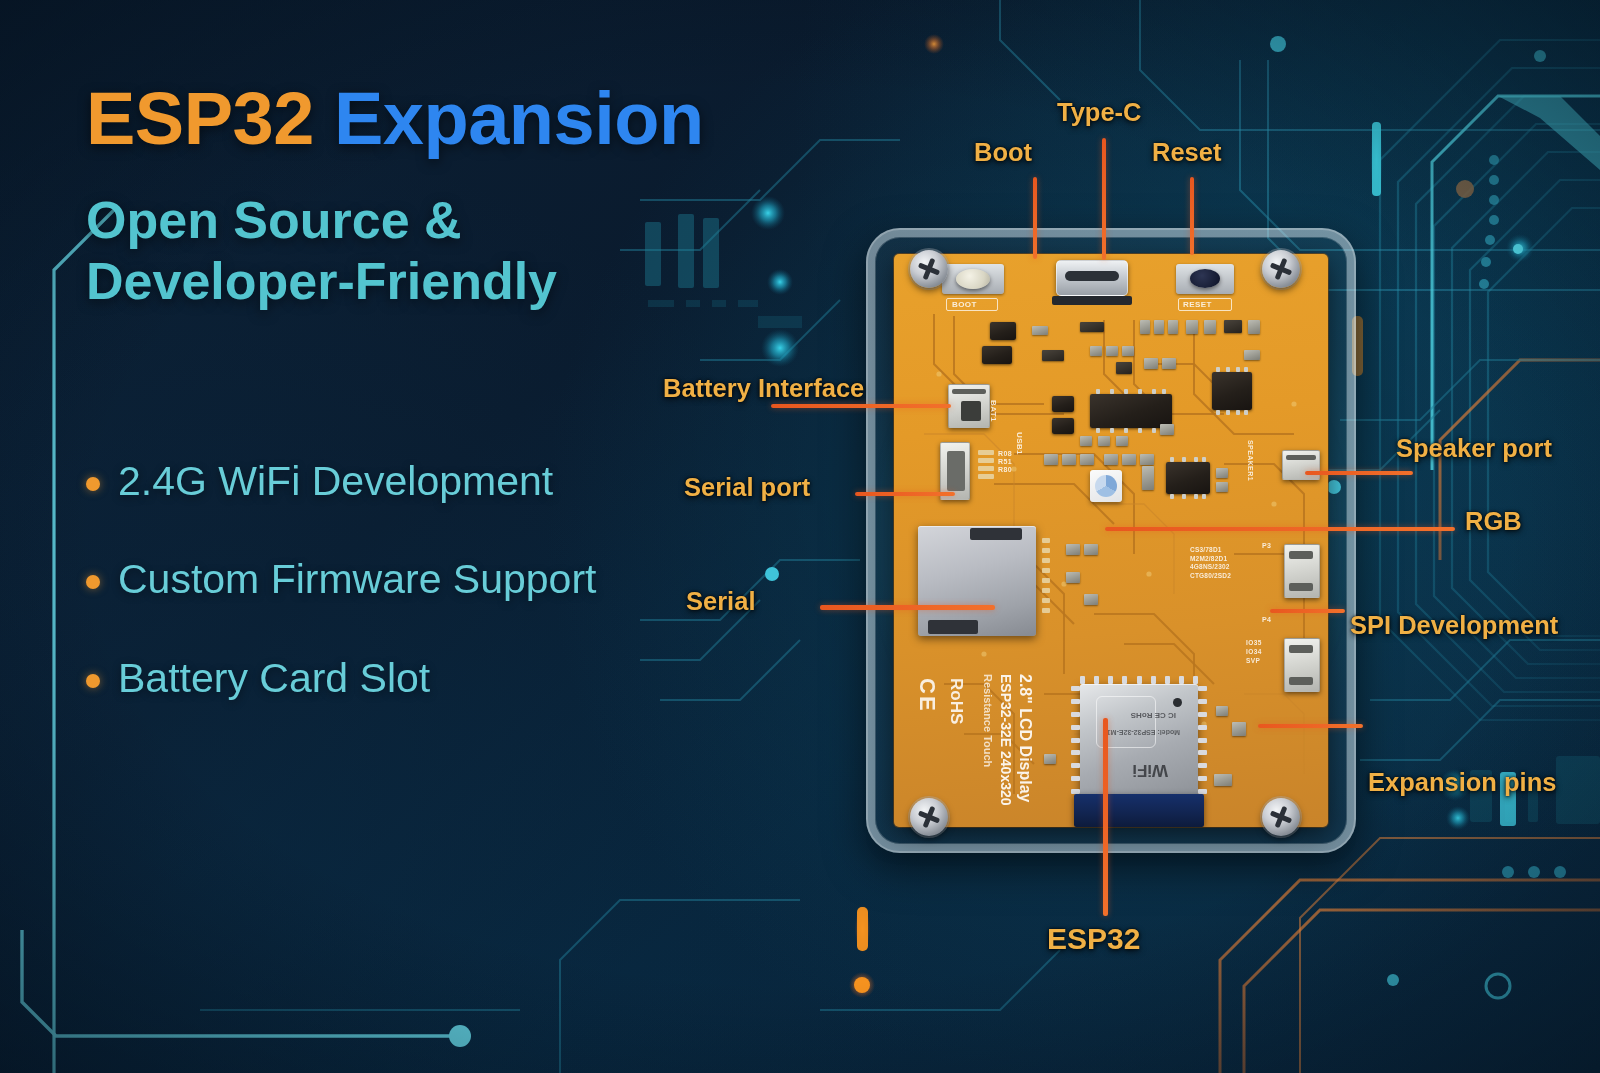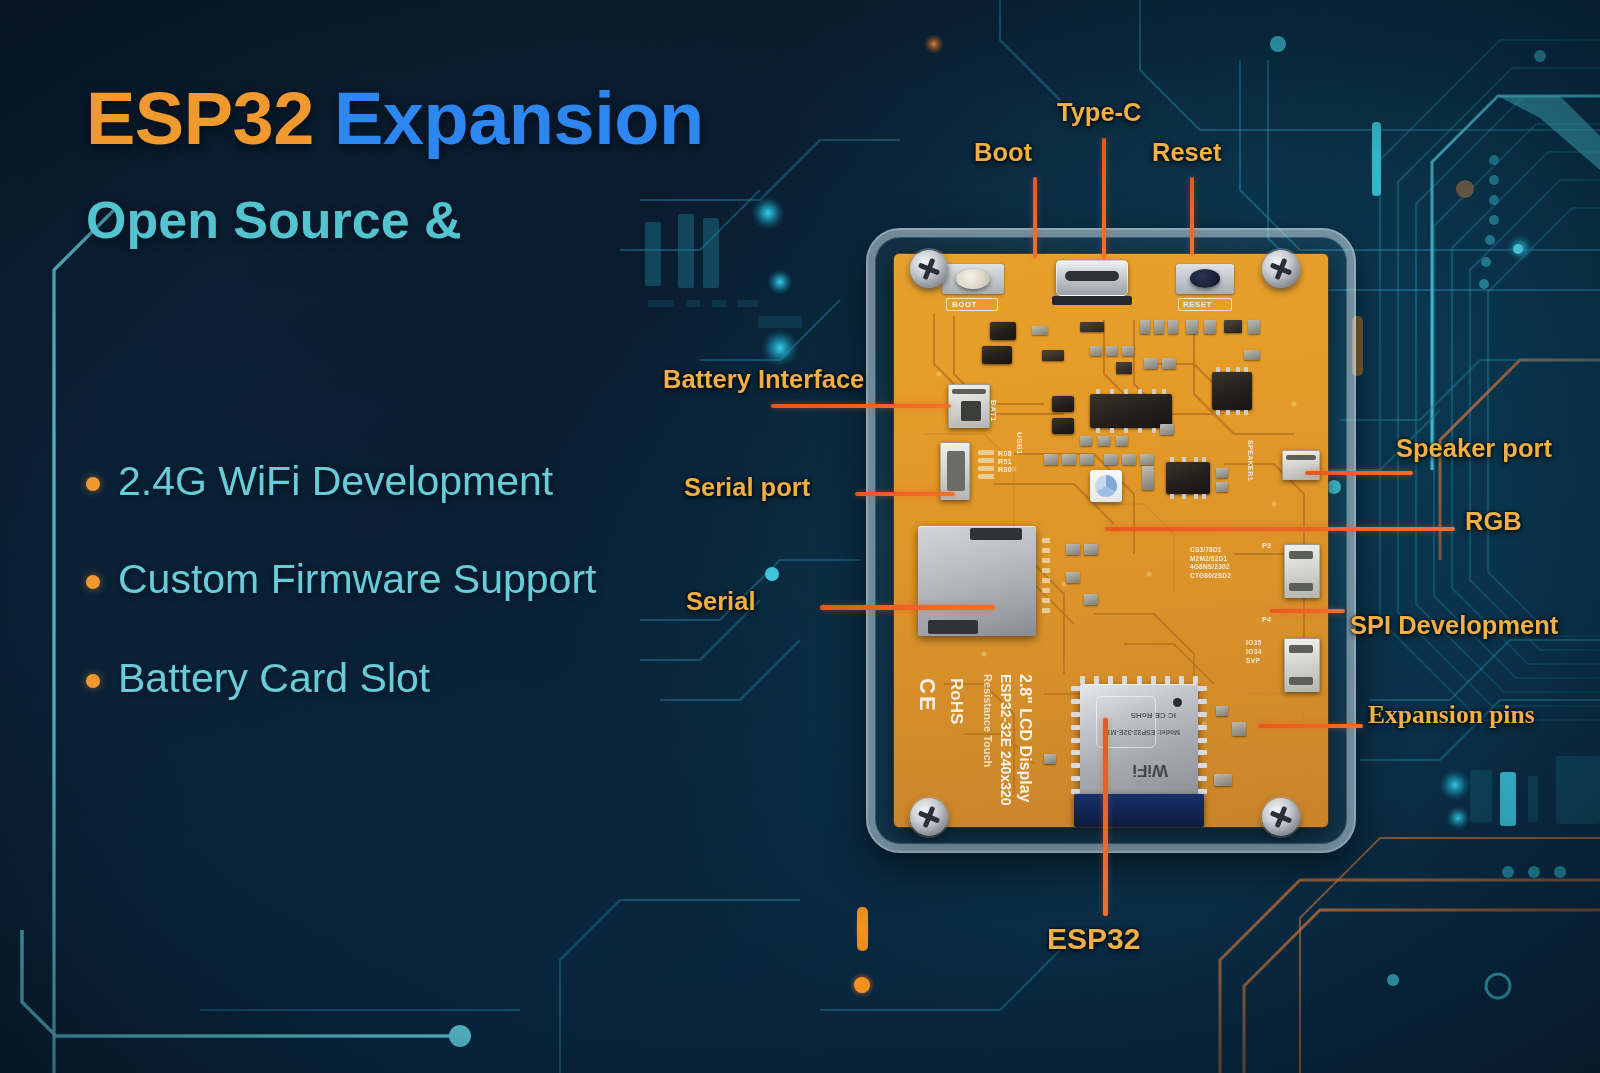--- a/index.html
+++ b/index.html
@@ -301,20 +301,21 @@
 
   <div class="vignette"></div>
 
   <div class="panel">
     <div class="title">
       <span class="t-esp">ESP32</span>
       <span class="t-plat">Expansion</span>
     </div>
     <div class="subtitle">
       <div>Open Source &amp;</div>
+      <div>Developer-Friendly</div>
     </div>
   </div>
 
   <div class="bullets">
     <div class="bullet">
       <span class="dot"></span>
       <span class="bullet-text">2.4G WiFi Development</span>
     </div>
     <div class="bullet">
       <span class="dot"></span>
@@ -589,37 +590,37 @@
 
   <div class="callout" style="left:974px; top:138px;">Boot</div>
   <div class="lead v" style="left:1033px; top:177px; width:4px; height:82px;"></div>
 
   <div class="callout" style="left:1057px; top:98px;">Type-C</div>
   <div class="lead v" style="left:1102px; top:138px; width:4px; height:122px;"></div>
 
   <div class="callout" style="left:1152px; top:138px;">Reset</div>
   <div class="lead v" style="left:1190px; top:177px; width:4px; height:78px;"></div>
 
-  <div class="callout" style="left:663px; top:365px;text-align:right;">Battery Interface</div>
+  <div class="callout" style="left:663px; top:374px;text-align:right;">Battery Interface</div>
   <div class="lead" style="left:771px; top:404px; width:180px; height:4px;"></div>
 
   <div class="callout" style="left:684px; top:473px;">Serial port</div>
   <div class="lead" style="left:855px; top:492px; width:100px; height:4px;"></div>
 
   <div class="callout" style="left:686px; top:587px;">Serial</div>
   <div class="lead" style="left:820px; top:605px; width:175px; height:5px;"></div>
 
   <div class="callout" style="left:1396px; top:434px;">Speaker port</div>
   <div class="lead" style="left:1305px; top:471px; width:108px; height:4px;"></div>
 
   <div class="callout" style="left:1465px; top:507px;">RGB</div>
   <div class="lead" style="left:1105px; top:527px; width:350px; height:4px;"></div>
 
   <div class="callout" style="left:1350px; top:611px;">SPI Development</div>
   <div class="lead" style="left:1270px; top:609px; width:75px; height:4px;"></div>
 
-  <div class="callout" style="left:1368px; top:700px;font-family:Liberation Serif, serif;">Expansion pins</div>
+  <div class="callout" style="left:1368px; top:768px;">Expansion pins</div>
   <div class="lead" style="left:1258px; top:724px; width:105px; height:4px;"></div>
 
   <div class="callout" style="left:1047px; top:922px; font-size:30px;">ESP32</div>
   <div class="lead v" style="left:1103px; top:718px; width:5px; height:198px;"></div>
 
 </div>
 
 </body></html>

